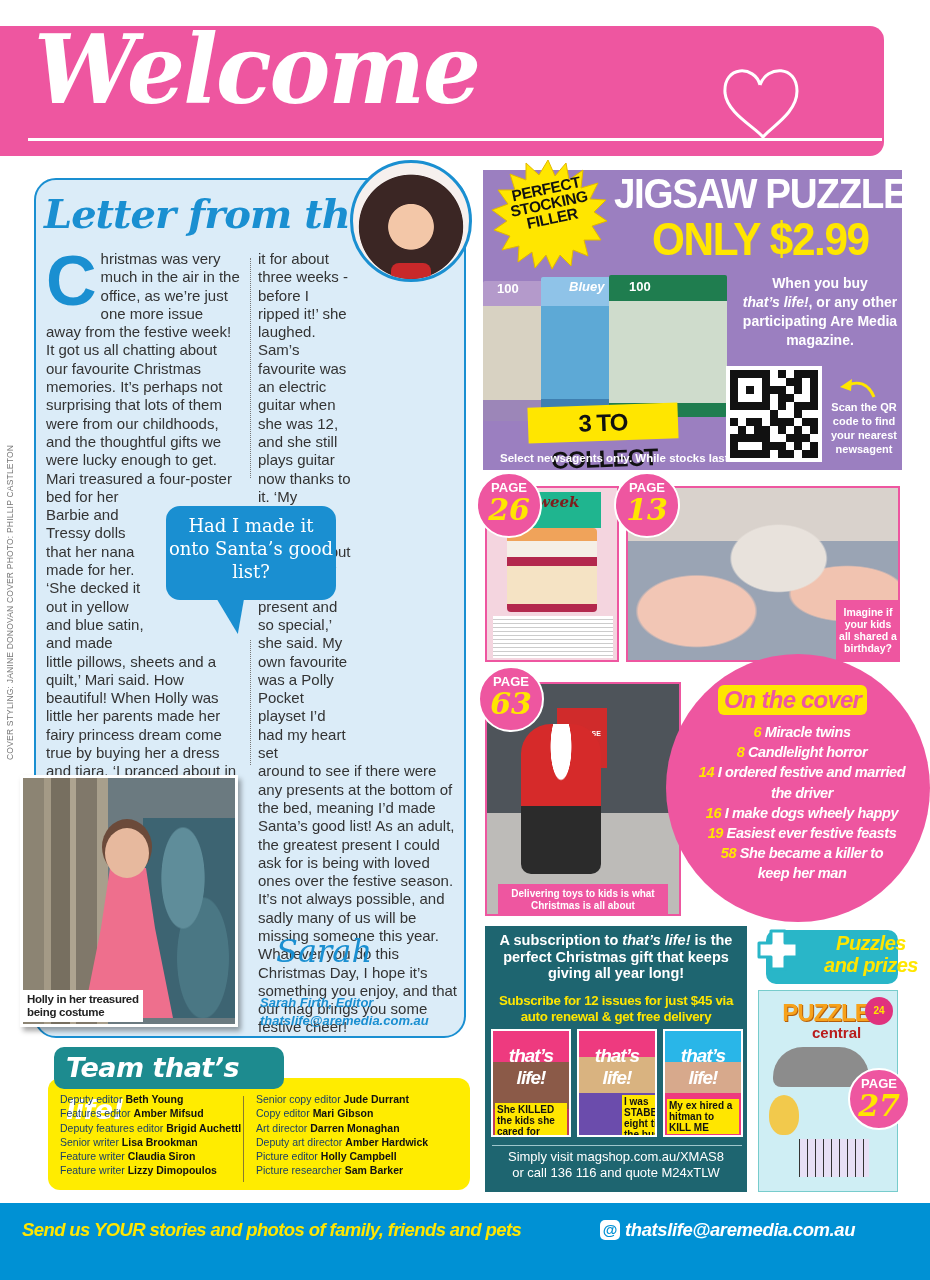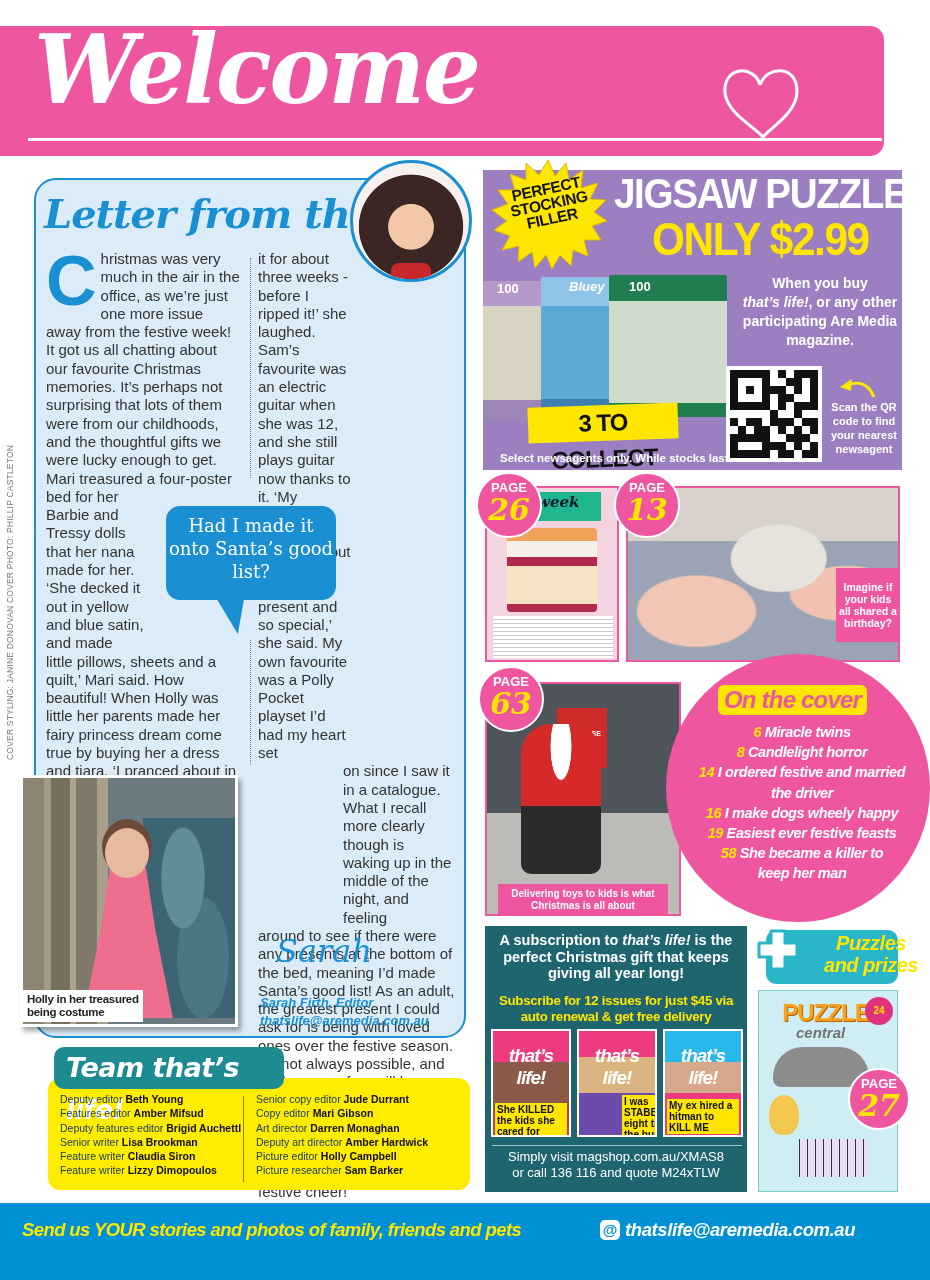--- a/index.html
+++ b/index.html
@@ -67,21 +67,21 @@
   .thumb-26 { left: 485px; top: 486px; width: 134px; height: 176px; background: #f4d5df; }
   .thumb-13 { left: 626px; top: 486px; width: 274px; height: 176px; background: #8c6b5e; }
   .thumb-63 { left: 485px; top: 682px; width: 196px; height: 234px; background: #5a5e63; }
   .page-badge { width: 66px; height: 66px; border-radius: 50%; background: #ee56a0; border: 2px solid #fff; text-align: center; color: #fff; }
   .page-badge .pg { font-weight: bold; font-size: 13px; line-height: 14px; display: block; margin-top: 7px; }
   .page-badge .num { font-family: "DejaVu Serif", serif; font-style: italic; font-weight: bold; font-size: 30px; line-height: 30px; color: #ffe600; display: block; }
   .badge-26 { left: 476px; top: 472px; }
   .badge-13 { left: 614px; top: 472px; }
   .badge-63 { left: 478px; top: 666px; }
   .badge-27 { left: 848px; top: 1068px; width: 62px; height: 62px; }
-  .imagine-caption { left: 836px; top: 568px; width: 64px; background: #ee56a0; color: #fff; font-size: 10.5px; line-height: 12px; font-weight: bold; text-align: center; padding: 13px 2px; }
+  .imagine-caption { left: 836px; top: 600px; width: 64px; background: #ee56a0; color: #fff; font-size: 10.5px; line-height: 12px; font-weight: bold; text-align: center; padding: 6px 2px; }
   .delivering-caption { left: 498px; top: 884px; width: 170px; background: #ee56a0; color: #fff; font-size: 10px; line-height: 11.5px; font-weight: bold; text-align: center; padding: 4px 3px; }
 
   
   .cover-circle { left: 666px; top: 654px; width: 264px; height: 268px; background: #ee56a0; border-radius: 50%; }
   .cover-heading { left: 718px; top: 685px; padding: 0 6px; background: #ffe600; color: #ee56a0; font-weight: bold; font-style: italic; font-size: 24px; line-height: 30px; border-radius: 6px; letter-spacing: -0.8px; }
   .cover-list { left: 680px; top: 722px; width: 244px; text-align: center; color: #fff; font-weight: bold; font-style: italic; font-size: 14.5px; line-height: 20.2px; letter-spacing: -0.4px; }
   .cover-list .pn { color: #ffe600; }
 
   
   .sub-box { left: 485px; top: 926px; width: 262px; height: 266px; background: #1e6570; }
@@ -95,21 +95,21 @@
   .mag3 { left: 663px; background: linear-gradient(180deg, #29b6e8 0 30%, #d7a98c 30% 60%, #ee3a7f 60%); }
   .sub-rule { left: 492px; top: 1145px; width: 250px; height: 1px; background: #9ec6cc; }
   .sub-contact { left: 490px; top: 1149px; width: 252px; text-align: center; color: #fff; font-size: 13px; line-height: 16px; }
 
   
   .puzzles-tab { left: 766px; top: 930px; width: 132px; height: 54px; background: #29b6c8; border-radius: 10px; }
   .plus-icon { left: 756px; top: 928px; width: 44px; height: 44px; }
   .puzzles-title { left: 798px; top: 932px; color: #ffe600; font-weight: bold; font-style: italic; font-size: 20px; line-height: 22px; letter-spacing: -0.5px; text-align: center; width: 98px; margin-left: 24px; }
   .puzzle-mag { left: 758px; top: 990px; width: 140px; height: 202px; background: #cfeef4; border: 1px solid #7cc; overflow: hidden; }
   .puzzle-mag .pz-title { position: absolute; left: 12px; top: 8px; width: 110px; text-align: center; color: #f7a21b; font-weight: bold; font-size: 24px; letter-spacing: -1px; text-shadow: 1px 1px 0 #b45e0b; }
-  .puzzle-mag .pz-sub { position: absolute; left: 37px; top: 33px; color: #737373; font-weight: bold; font-style: italic; font-size: 15px; }
+  .puzzle-mag .pz-sub { position: absolute; left: 53px; top: 33px; color: #b91c1c; font-weight: bold; font-size: 15px; }
   .puzzle-mag .car { position: absolute; left: 14px; top: 56px; width: 96px; height: 40px; background: #8c8c8c; border-radius: 30px 30px 8px 8px; }
   .puzzle-mag .grid { position: absolute; left: 40px; top: 148px; width: 70px; height: 38px; background: repeating-linear-gradient(90deg, #333 0 1px, #e7e0f5 1px 8px), #e7e0f5; }
   .puzzle-mag .balloon { position: absolute; left: 10px; top: 104px; width: 30px; height: 40px; background: #f2c94c; border-radius: 50% 50% 45% 45%; }
   .puzzle-mag .badge24 { position: absolute; right: 4px; top: 6px; width: 28px; height: 28px; border-radius: 50%; background: #e0327e; color: #ffe600; font-size: 10px; font-weight: bold; text-align: center; line-height: 28px; }
 
   
   .footer { left: 0; top: 1203px; width: 930px; height: 77px; background: #0091d4; }
   .footer-text { left: 22px; top: 1219px; color: #ffe600; font-weight: bold; font-style: italic; font-size: 18.5px; letter-spacing: -0.6px; white-space: nowrap; }
   .footer-email-icon { left: 600px; top: 1220px; width: 20px; height: 20px; background: #fff; border-radius: 5px; color: #0091d4; font-weight: bold; font-size: 15px; line-height: 20px; text-align: center; }
   .footer-email { left: 625px; top: 1219px; color: #fff; font-weight: bold; font-style: italic; font-size: 18.5px; letter-spacing: -0.4px; white-space: nowrap; }
@@ -134,21 +134,20 @@
   <span class="dropcap">C</span>
   <span>hristmas was very much in the air in the office, as we’re just one more issue away from the festive week! It got us all chatting about our favourite Christmas memories. It’s perhaps not surprising that lots of them were from our childhoods, and the thoughtful gifts we were lucky enough to get. Mari treasured a four-poster bed for her</span>
   <div style="width:105px;">Barbie and Tressy dolls that her nana made for her. ‘She decked it out in yellow and blue satin, and made</div>
   <div>little pillows, sheets and a quilt,’ Mari said. How beautiful! When Holly was little her parents made her fairy princess dream come true by buying her a dress and tiara. ‘I pranced about in</div>
 </div>
 <div class="abs col-divider"></div>
 <div class="abs col-divider2"></div>
 
 <div class="abs col col2">
   <div style="width:95px;">it for about three weeks - before I ripped it!’ she laughed. Sam’s favourite was an electric guitar when she was 12, and she still plays guitar now thanks to it. ‘My birthday is near Christmas but this was my only joint present and so special,’ she said. My own favourite was a Polly Pocket playset I’d had my heart set</div>
-  <div style="width:110px; margin-left:85px;">on since I saw it in a catalogue. What I recall more clearly though is waking up in the middle of the night, and feeling</div>
   <div>around to see if there were any presents at the bottom of the bed, meaning I’d made Santa’s good list! As an adult, the greatest present I could ask for is being with loved ones over the festive season. It’s not always possible, and sadly many of us will be missing someone this year. Whatever you do this Christmas Day, I hope it’s something you enjoy, and that our mag brings you some festive cheer!</div>
 </div>
 
 <div class="abs pull-quote">Had I made it onto Santa’s good list?</div>
 <div class="abs pull-quote-tail"></div>
 
 <div class="abs holly-photo">
   <div class="abs holly-img">
     <div class="abs holly-rocks"></div>
     <div class="abs holly-dress"></div>
@@ -332,21 +331,21 @@
     </div>
 </div>
 <svg class="abs scan-arrow" viewBox="0 0 40 24">
   <path d="M36 22 C30 8, 20 6, 10 10" fill="none" stroke="#ffe600" stroke-width="3"></path>
   <polygon points="2,12 14,4 13,16" fill="#ffe600"></polygon>
 </svg>
 <div class="abs scan-text">Scan the QR code to find your nearest newsagent</div>
 <div class="abs stocks-text">Select newsagents only. While stocks last.</div>
 
 <div class="abs thumb thumb-26">
-  <div class="abs" style="left:44px;top:4px;width:70px;height:29px;background:#1fb58f;color:#0f172a;font-family:'DejaVu Serif',serif;font-style:italic;font-weight:bold;font-size:15px;line-height:20px;padding-left:6px;">week</div>
+  <div class="abs" style="left:44px;top:4px;width:70px;height:36px;background:#1fb58f;color:#7f1d1d;font-family:'DejaVu Serif',serif;font-style:italic;font-weight:bold;font-size:15px;line-height:20px;padding-left:6px;">week</div>
   <div class="abs" style="left:20px;top:40px;width:90px;height:84px;background:linear-gradient(180deg,#f0a35a 0 15%,#f5efe6 15% 35%,#b3284d 35% 45%,#f5e3c4 45% 90%,#b3284d 90%);border-radius:4px;"></div>
   <div class="abs" style="left:6px;top:128px;width:120px;height:42px;background:repeating-linear-gradient(180deg,#fff 0 3px,#ccc 3px 4px);"></div>
 </div>
 <div class="abs thumb thumb-13">
   <div class="abs" style="left:0;top:0;width:274px;height:176px;background:radial-gradient(ellipse at 25% 70%,#f2c6b5 0 20%,transparent 21%),radial-gradient(ellipse at 55% 40%,#e8e2dc 0 22%,transparent 23%),radial-gradient(ellipse at 80% 60%,#f1c3b0 0 18%,transparent 19%),linear-gradient(180deg,#d9d2cc 0 30%,#9aa4b4 30% 100%);"></div>
 </div>
 <div class="abs imagine-caption">Imagine if your kids all shared a birthday?</div>
 
 <div class="abs thumb thumb-63">
   <div class="abs" style="left:0;top:0;width:196px;height:234px;background:linear-gradient(180deg,#4e545a 0 55%,#bdbbb8 55%);"></div>

